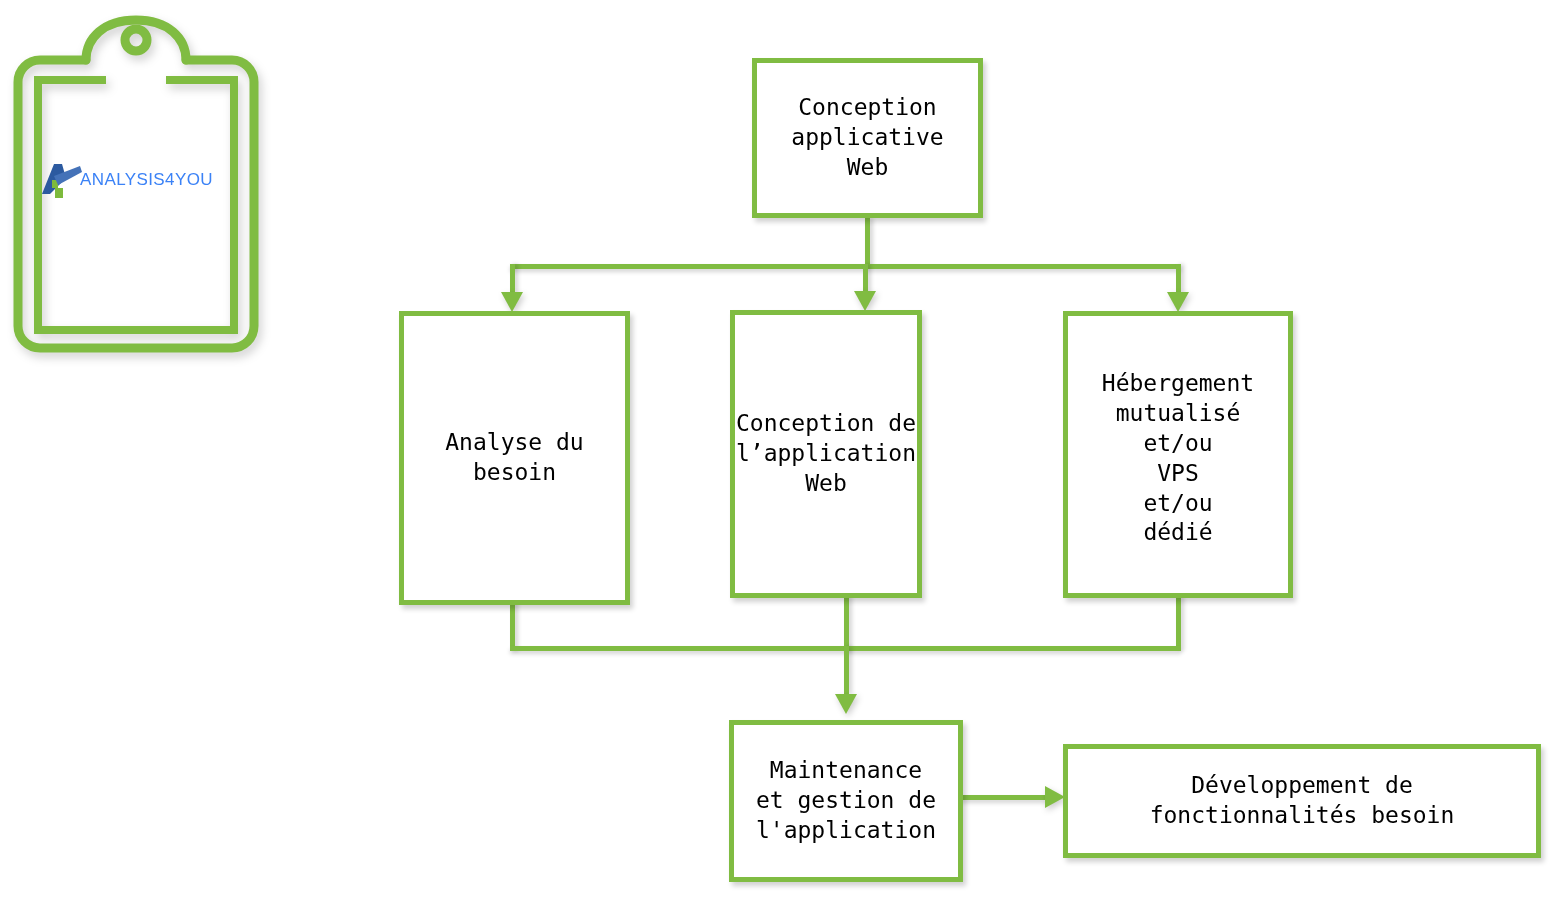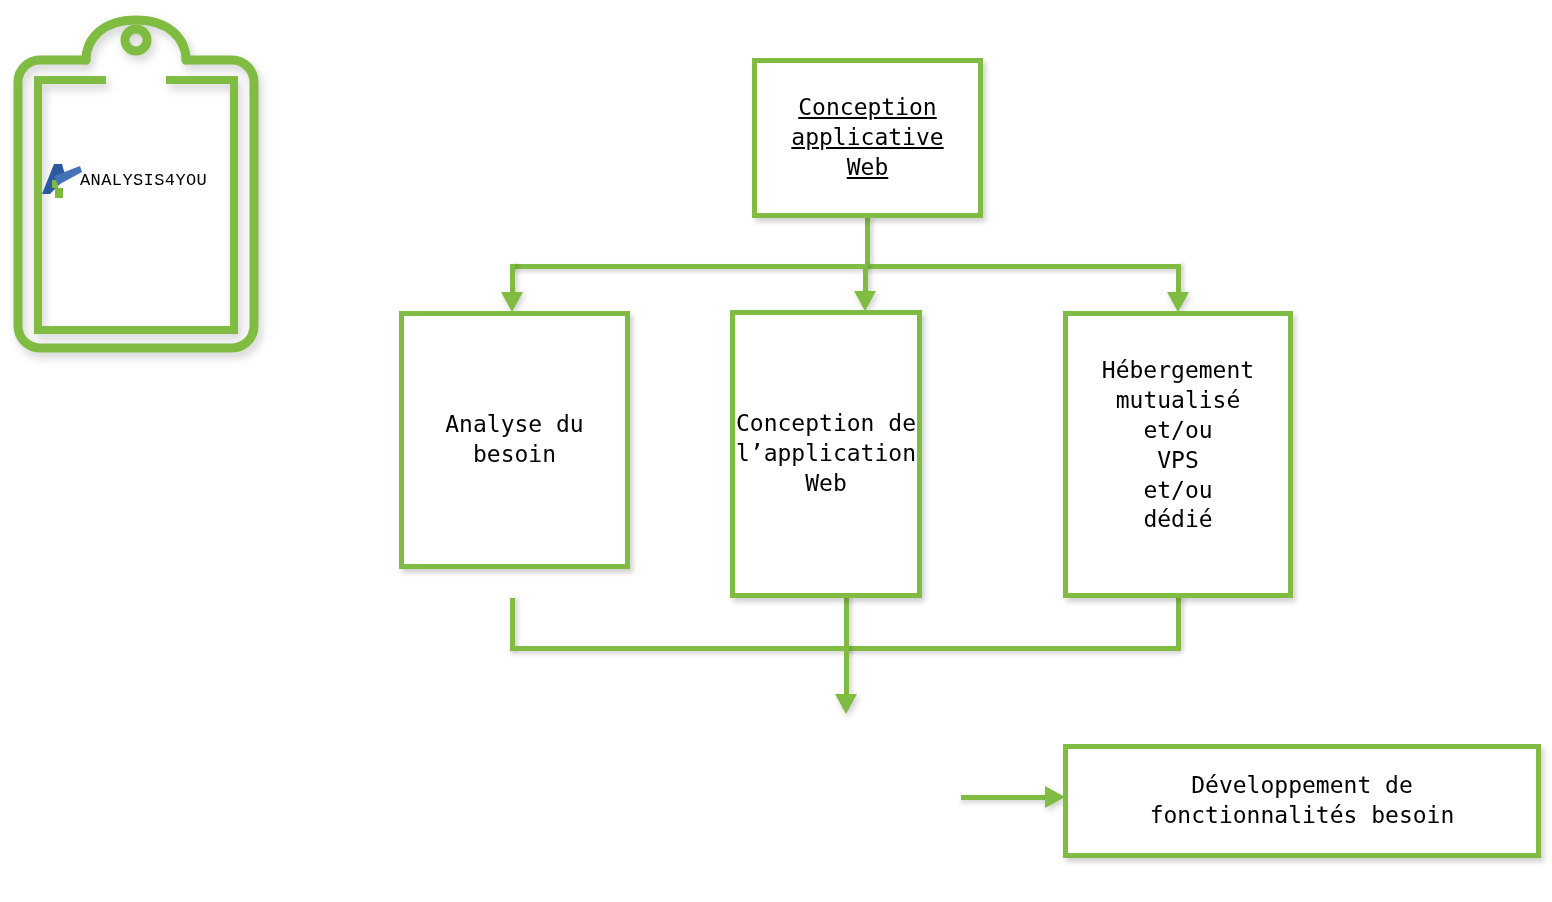--- a/index.html
+++ b/index.html
@@ -53,22 +53,22 @@
 
   
   #clipboard{position:absolute;left:8px;top:4px;width:258px;height:360px;z-index:4;}
   #clipboard svg{display:block;filter:drop-shadow(3px 5px 5px rgba(0,0,0,0.18));}
   #logo{
     position:absolute;left:38px;top:156px;width:200px;height:48px;
     display:flex;align-items:center;z-index:6;
   }
   #logoMark{width:44px;height:44px;flex:0 0 44px;position:relative;}
   #logoText{
-    font-family:Liberation Mono, monospace;
-    font-size:17px;letter-spacing:0.4px;color:#000000;
+    font-family:Liberation Sans, sans-serif;
+    font-size:17px;letter-spacing:0.4px;color:#3b82f6;
     white-space:nowrap;margin-left:-2px;
   }
 </style>
 </head>
 <body>
 
 <div id="stage">
 
   <div id="clipboard">
     <svg width="258" height="360" viewBox="0 0 258 360" xmlns="http://www.w3.org/2000/svg">
@@ -112,45 +112,50 @@
   <div class="lineV" style="left:1176px;top:596px;height:55px;"></div>
 
   <div class="lineH" style="left:510px;top:646px;width:671px;"></div>
 
   <div class="lineV" style="left:844px;top:646px;height:48px;"></div>
   <div class="arrowD" style="left:835px;top:694px;"></div>
 
   <div class="lineH" style="left:961px;top:795px;width:86px;"></div>
   <div class="arrowR" style="left:1045px;top:786px;"></div>
 
-  <div class="node mid" style="left:752px;top:58px;width:231px;height:160px;font-size:23px;text-decoration:underline;">
+  <div class="node mid" style="left:752px;top:58px;width:231px;height:160px;font-size:23px;">
     <span class="txt">Conception
 applicative
 Web</span>
   </div>
 
-  <div class="node mid" style="left:399px;top:311px;width:231px;height:258px;font-size:23px;">
+  <div class="node mid" style="left:399px;top:311px;width:231px;height:294px;font-size:23px;">
     <span class="txt">Analyse du
 besoin</span>
   </div>
 
   <div class="node mid" style="left:730px;top:310px;width:192px;height:288px;font-size:23px;">
     <span class="txt">Conception de
 l’application
 Web</span>
   </div>
 
-  <div class="node topalign" style="left:1063px;top:311px;width:230px;height:287px;font-size:23px;padding-top:40px;">
+  <div class="node topalign" style="left:1063px;top:311px;width:230px;height:287px;font-size:23px;padding-top:53px;">
     <span class="txt">Hébergement
 mutualisé
 et/ou
 VPS
 et/ou
 dédié</span>
   </div>
 
+  <div class="node mid" style="left:729px;top:720px;width:234px;height:162px;font-size:23px;">
+    <span class="txt">Maintenance
+et gestion de
+l'application</span>
+  </div>
 
   <div class="node mid" style="left:1063px;top:744px;width:478px;height:114px;font-size:23px;">
     <span class="txt">Développement de
 fonctionnalités besoin</span>
   </div>
 
 </div>
 
 </body></html>

